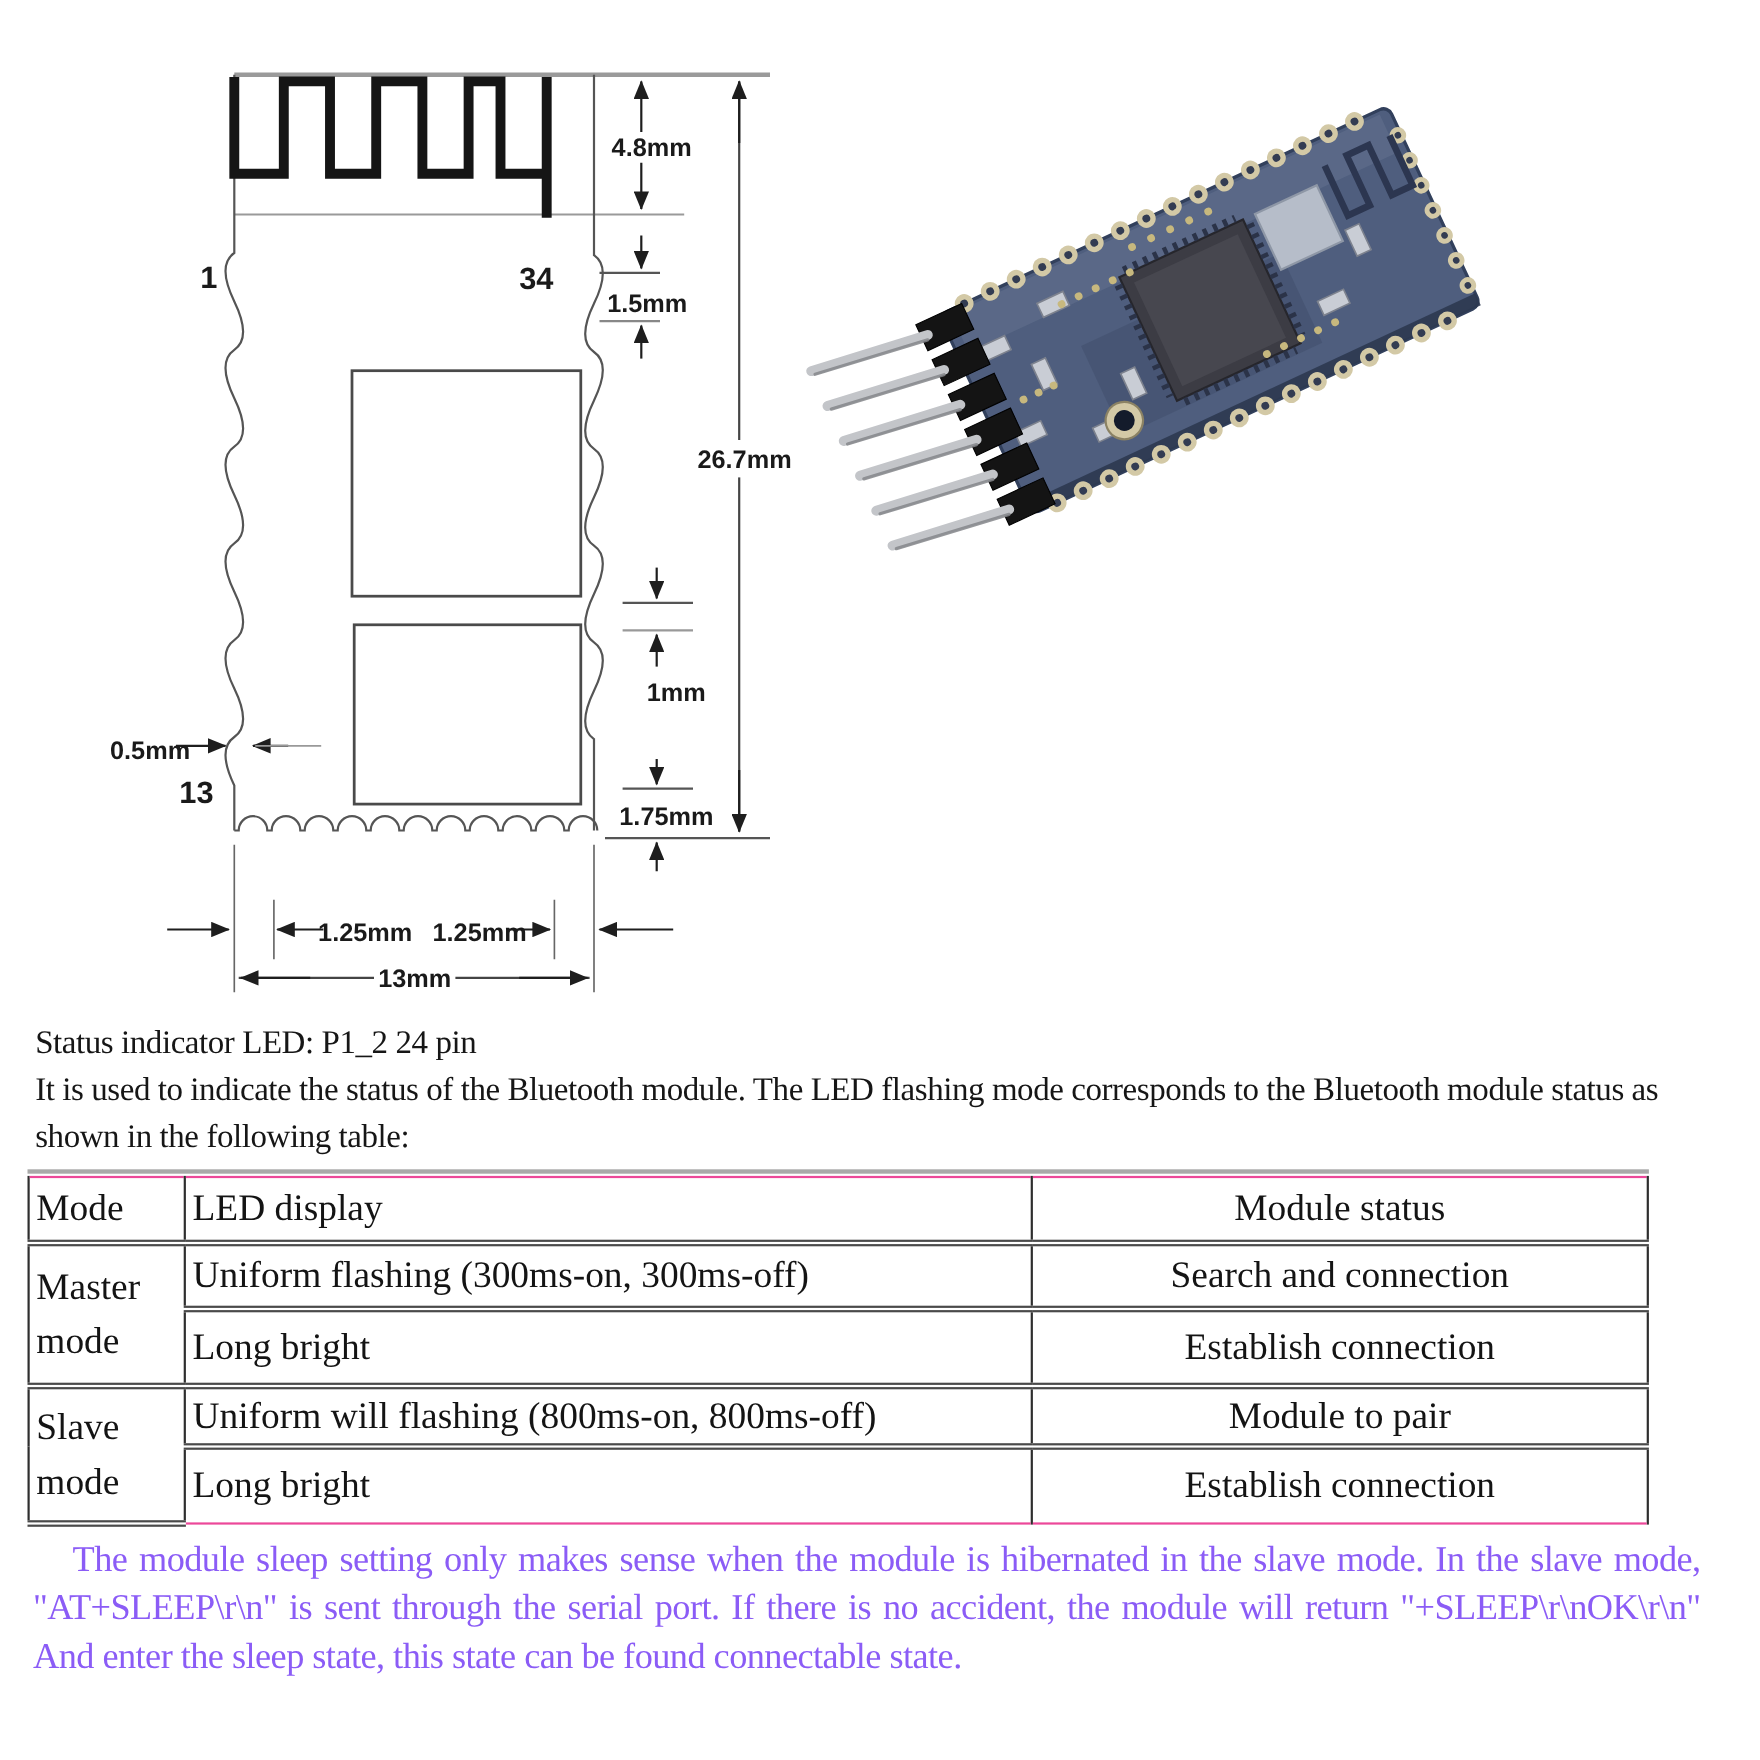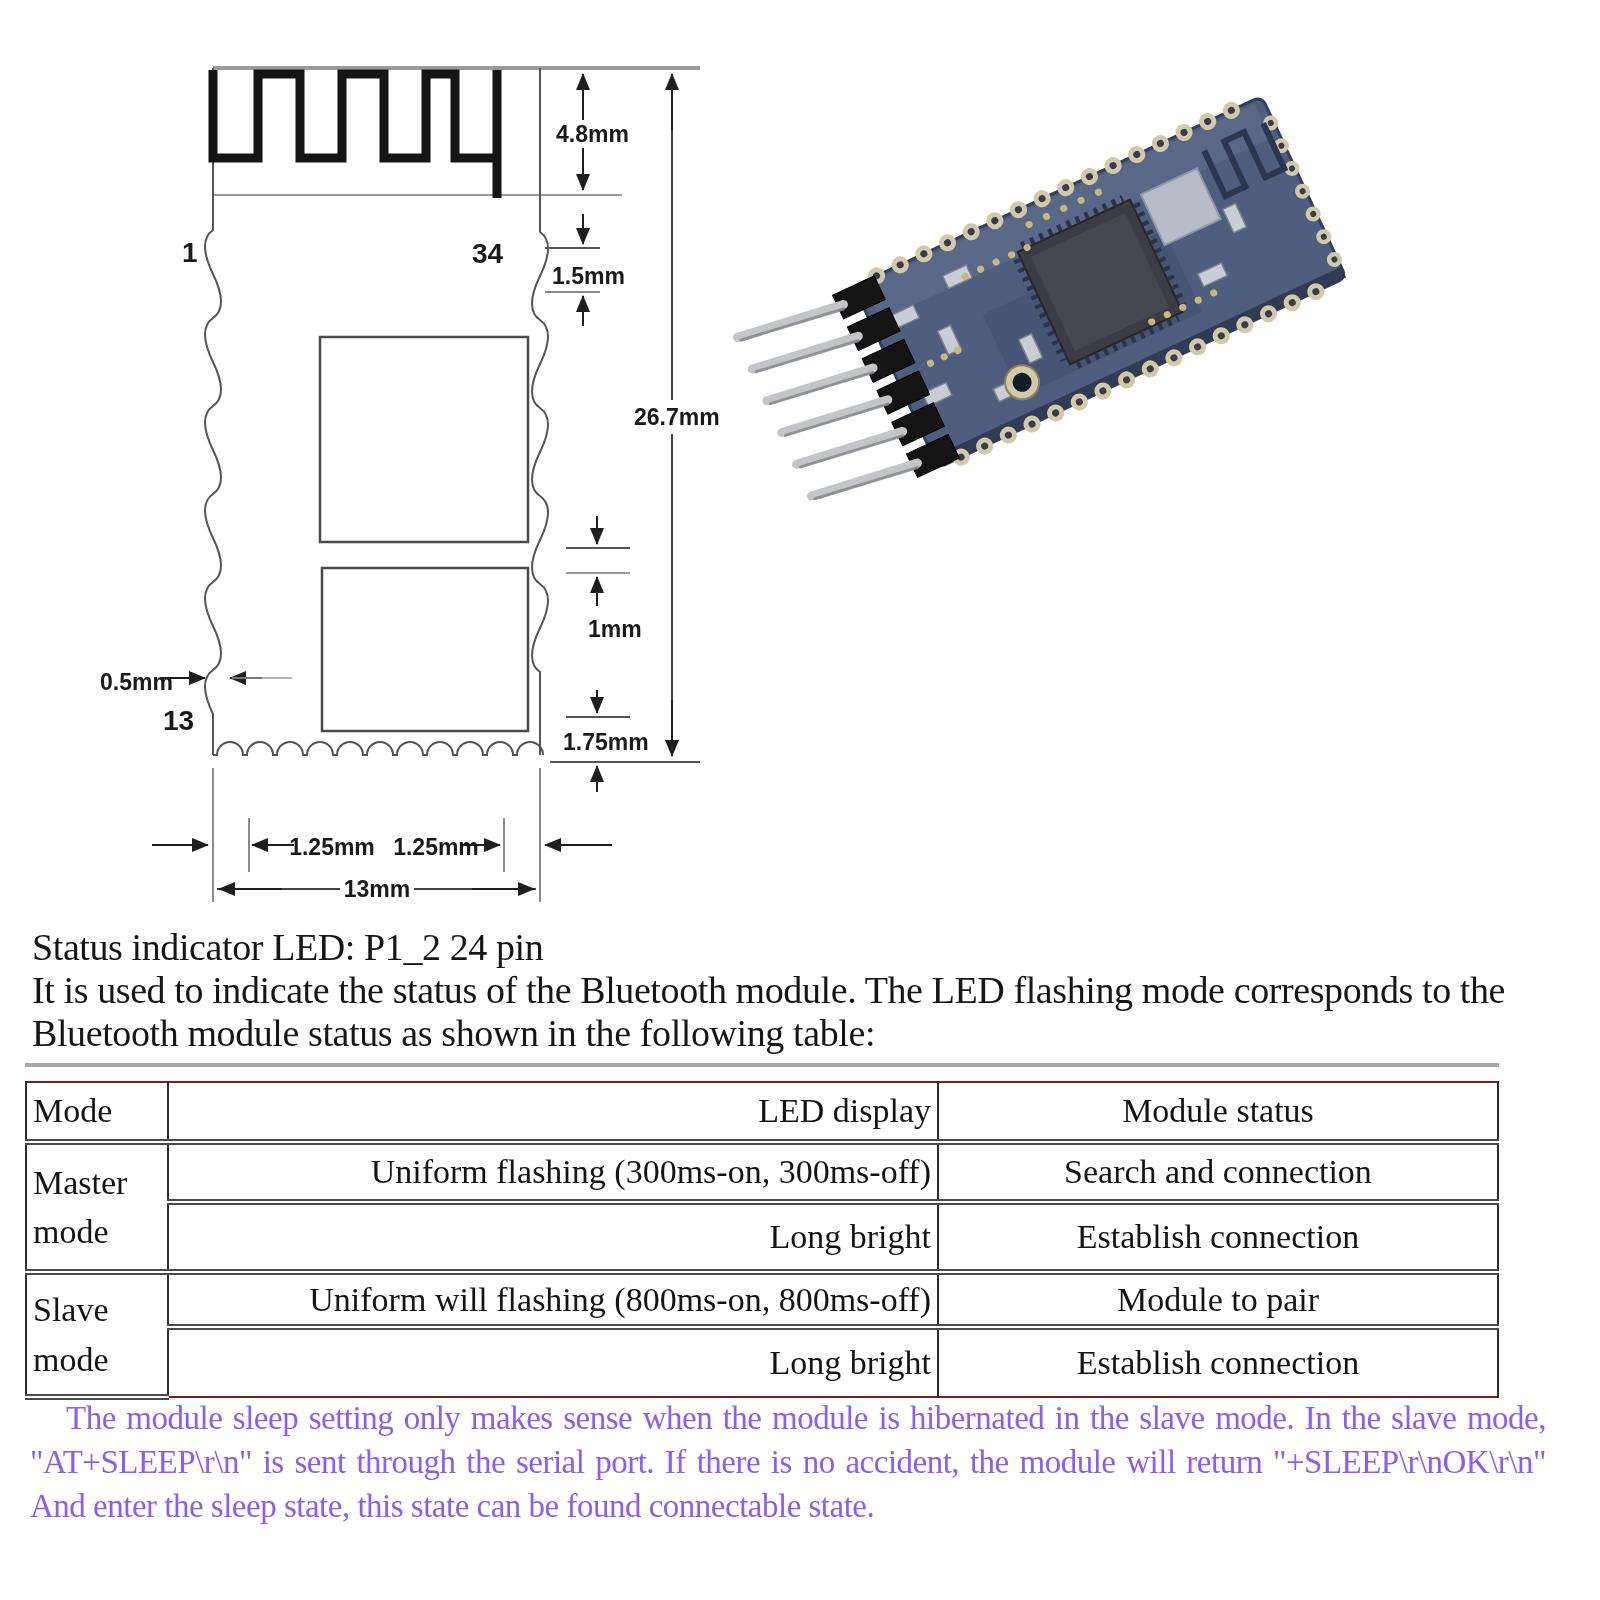--- a/index.html
+++ b/index.html
@@ -1,33 +1,33 @@
 <!DOCTYPE html>
 <html><head>
 <meta charset="utf-8">
 <style>
   html,body{margin:0;padding:0;background:#ffffff;}
   #page{position:relative;width:1600px;height:1600px;background:#ffffff;overflow:hidden;
         font-family:"Liberation Serif", serif;color:#1c1c1c;border-radius:31px;}
   svg text{font-family:"Liberation Sans", sans-serif;font-weight:bold;fill:#1a1a1a;}
   .dimtext{font-size:23px;}
   .pintext{font-size:28px;}
-  #intro{position:absolute;left:32px;top:926px;width:1552px;font-size:38px;line-height:43px;
+  #intro{position:absolute;left:32px;top:926px;width:1552px;font-size:30px;line-height:43px;
          letter-spacing:-0.4px;color:#161616;}
   #ledtable-topline{position:absolute;left:25px;top:1063px;width:1474px;height:4px;background:#a9a9a9;}
   #ledtable{position:absolute;left:25px;top:1069px;width:1474px;border-collapse:collapse;
             font-size:34px;color:#141414;table-layout:fixed;}
   #ledtable th,#ledtable td{border-left:2px solid #2e2e2e;border-right:2px solid #2e2e2e;
             padding:0 6px;font-weight:normal;}
-  #ledtable{border:2px solid #7f1d1d;margin-top:12px;}
+  #ledtable{border:2px solid #ec4899;}
   #ledtable .hrow th{border-bottom:6px double #4a4a4a;height:56px;}
   #ledtable td{border-bottom:6px double #4a4a4a;}
   #ledtable tr:last-child td{border-bottom:none;}
   #ledtable .c-mode{width:128px;text-align:left;vertical-align:middle;line-height:1.45;}
-  #ledtable .c-led{width:756px;text-align:right;}
+  #ledtable .c-led{width:756px;text-align:left;}
   #ledtable .c-status{text-align:center;}
   #ledtable .r1{height:60px;} #ledtable .r2{height:70px;} #ledtable .r3{height:55px;} #ledtable .r4{height:70px;}
   #footer-para{position:absolute;left:30px;top:1396px;width:1516px;font-size:33px;line-height:44px;
          letter-spacing:-0.5px;text-align:justify;text-indent:36px;color:#8b5cf6;}
 </style>
 </head>
 <body>
 
 <div id="page">
 

